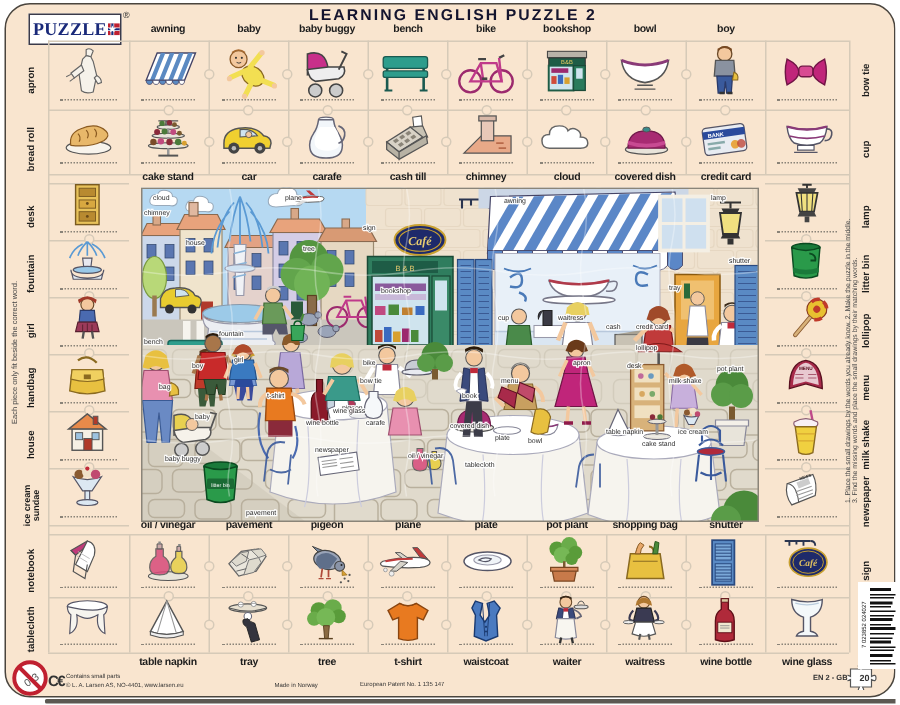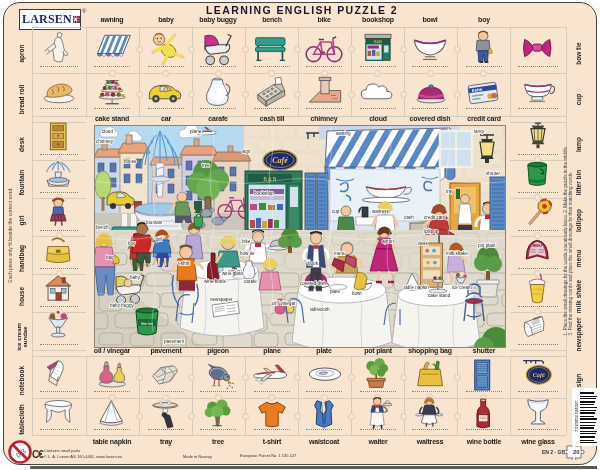--- a/index.html
+++ b/index.html
@@ -6,21 +6,21 @@
 .lab{position:absolute;font-size:7px;font-weight:bold;color:#1c1c1c;text-align:center;white-space:nowrap;transform:translateX(-50%);letter-spacing:-0.2px}
 .vlab{position:absolute;font-size:6.5px;font-weight:bold;color:#1c1c1c;white-space:nowrap;transform:rotate(-90deg);transform-origin:center}
 .dot{position:absolute;border-bottom:1px dotted #8a8378;height:1px}
 .gv{position:absolute;width:1px;background:#d6cab8}
 .gh{position:absolute;height:1px;background:#d6cab8}
 </style></head><body>
 <div style="position:absolute;left:3px;top:2px;width:594px;height:463px;background:#f9e5cf;border:1.6px solid #4a453e;border-radius:17px"></div>
 <div style="position:absolute;left:30px;top:466px;width:570px;height:3px;background:#5c5852;border-radius:1px"></div>
 <div style="position:absolute;right:0;top:0;width:3px;height:470px;background:#fff"></div>
 <div style="position:absolute;left:19px;top:9px;width:62px;height:21px;background:#fff;border:1px solid #3a3a4a;display:flex;align-items:center">
-<span style="font-family:'Liberation Serif',serif;font-weight:bold;font-size:12px;color:#1a2a7a;letter-spacing:0.2px;margin-left:2px">LARSEN</span>
+<span style="font-family:'Liberation Serif',serif;font-weight:bold;font-size:12px;color:#1a2a7a;letter-spacing:0.2px;margin-left:2px">PUZZLE</span>
 <svg width="15" height="15" viewBox="0 0 16 16" style="margin-left:1px">
       <rect x="0" y="0" width="16" height="16" fill="#c02030"></rect>
       <path d="M0 8 h16 M6 0 v16" stroke="#fff" stroke-width="5"></path>
       <path d="M0 8 h16 M6 0 v16" stroke="#1a2a7a" stroke-width="3"></path>
       <path d="M6 3 l1.5 3.2 3.5.3 -2.6 2.3 .8 3.4 -3.2-1.8 -3.2 1.8 .8-3.4 -2.6-2.3 3.5-.3z" fill="#fff"></path>
     </svg>
 </div>
 <span style="position:absolute;left:82px;top:8px;font-size:6px;color:#333">®</span>
 <div style="position:absolute;left:302px;top:4px;transform:translateX(-50%);font-size:10.5px;font-weight:bold;color:#14142e;letter-spacing:1.4px;white-space:nowrap">LEARNING ENGLISH PUZZLE 2</div>
 <div class="gv" style="left:86px;top:27px;height:89px"></div>

